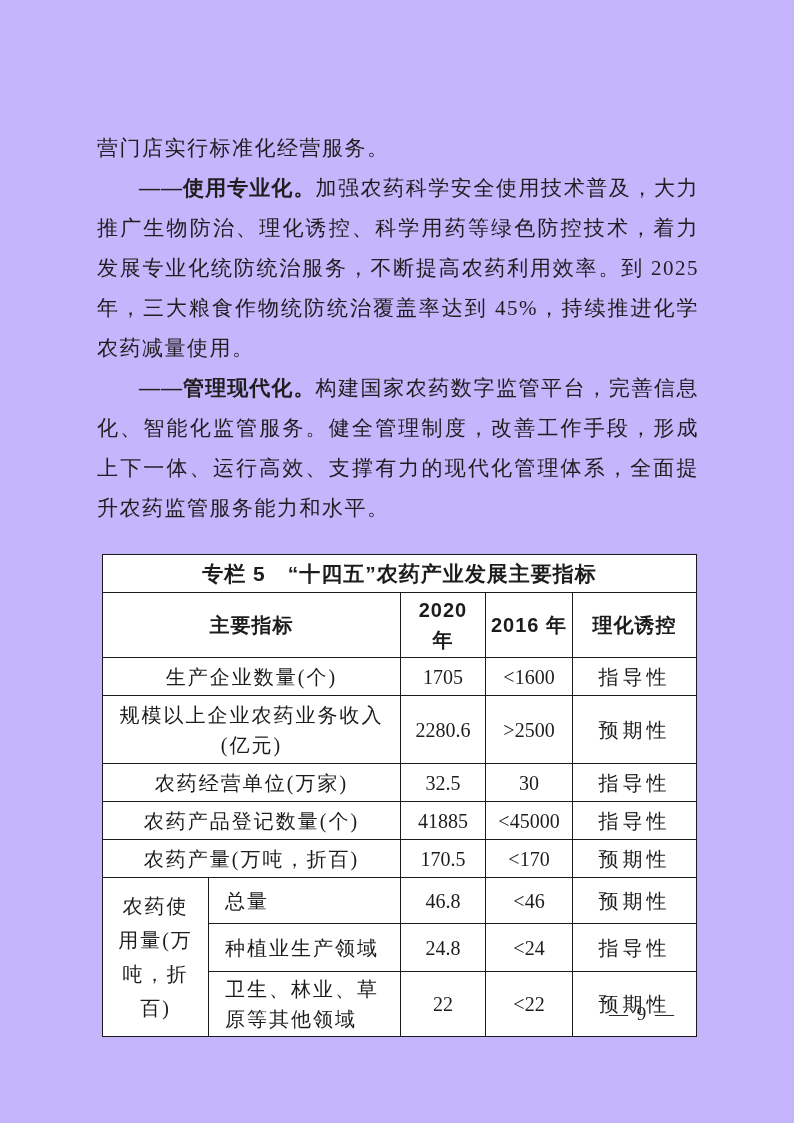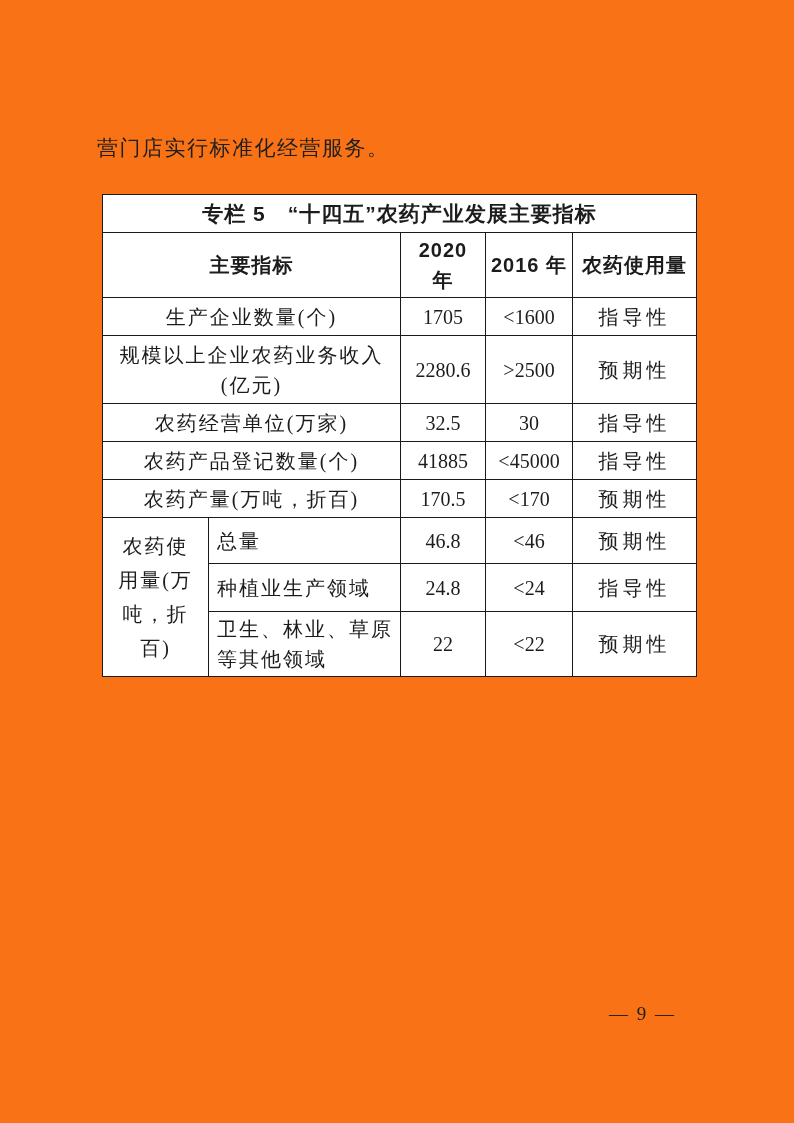--- a/index.html
+++ b/index.html
@@ -3,21 +3,21 @@
 <meta charset="utf-8">
 <style>
   * { margin: 0; padding: 0; box-sizing: border-box; }
   html, body { background: #ffffff; }
   body { font-family: "Liberation Serif", "DejaVu Serif", serif; color: #1c1c1c; }
 
   .page {
     position: relative;
     width: 794px;
     height: 1123px;
-    background: #f97316;
+    background: #c4b5fd;
     overflow: hidden;
   }
 
   .content {
     position: absolute;
     left: 97px;
     top: 128px;
     width: 602px;
   }
 
@@ -72,21 +72,21 @@
   .kpi-table .g-row2 td { height: 48px; margin-left: 44px; }
   .kpi-table .g-row3 td { height: 64px; }
   .kpi-table .label-cell { letter-spacing: 2px; }
   .kpi-table .group-label-cell {
     letter-spacing: 2px;
     line-height: 34px;
     padding: 2px 10px;
   }
   .kpi-table .sub-label-cell {
     text-align: left;
-    padding-left: 8px;
+    padding-left: 16px;
     letter-spacing: 2px;
   }
   .kpi-table .num-cell { font-size: 20px; }
   .kpi-table .attr-cell { letter-spacing: 4px; }
 
   
   .page-number {
     position: absolute;
     top: 1003px;
     right: 118px;
@@ -96,39 +96,41 @@
   }
 </style>
 </head>
 <body>
 
 <div class="page">
   <div class="content">
 
     <p class="para"><span>营门店实行标准化经营服务。</span></p>
 
+    <p class="para indent"><span class="lead">——使用专业化。</span><span>加强农药科学安全使用技术普及，大力推广生物防治、理化诱控、科学用药等绿色防控技术，着力发展专业化统防统治服务，不断提高农药利用效率。到 2025 年，三大粮食作物统防统治覆盖率达到 45%，持续推进化学农药减量使用。</span></p>
 
+    <p class="para indent"><span class="lead">——管理现代化。</span><span>构建国家农药数字监管平台，完善信息化、智能化监管服务。健全管理制度，改善工作手段，形成上下一体、运行高效、支撑有力的现代化管理体系，全面提升农药监管服务能力和水平。</span></p>
 
     <table class="kpi-table">
       <colgroup>
         <col style="width:106px">
         <col style="width:192px">
         <col style="width:85px">
         <col style="width:87px">
         <col style="width:124px">
       </colgroup>
       <tbody>
         <tr class="title-row">
           <td colspan="5">专栏 5　“十四五”农药产业发展主要指标</td>
         </tr>
         <tr class="header-row">
           <td colspan="2">主要指标</td>
           <td>2020 年</td>
           <td>2016 年</td>
-          <td>农药使用量</td>
+          <td>理化诱控</td>
         </tr>
 
         <tr class="r-std">
           <td colspan="2" class="label-cell">生产企业数量(个)</td>
           <td class="num-cell">1705</td>
           <td class="num-cell">&lt;1600</td>
           <td class="attr-cell">指导性</td>
         </tr>
 
         <tr class="r-tall">

